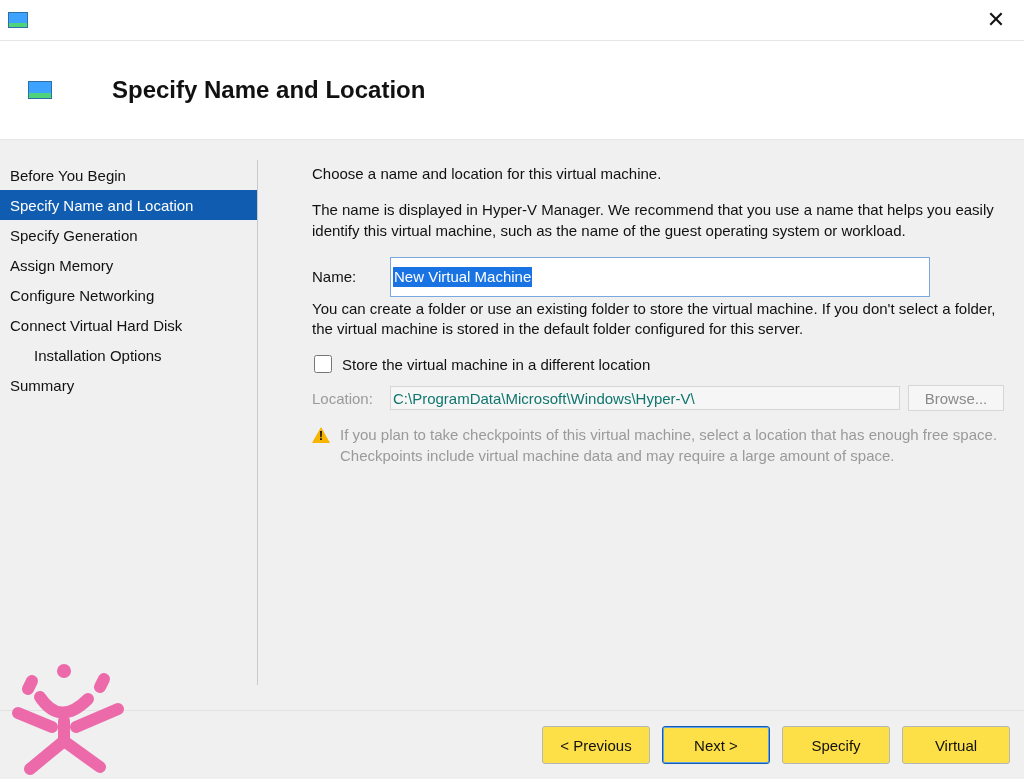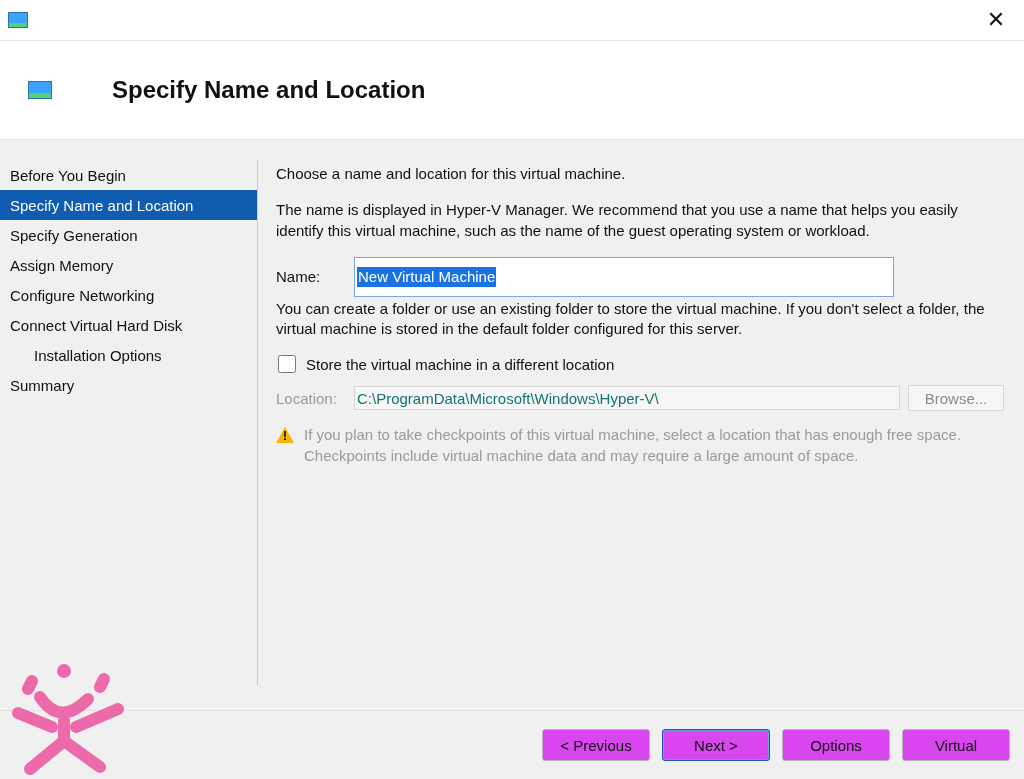--- a/index.html
+++ b/index.html
@@ -66,20 +66,21 @@
     font-weight: 700;
     margin: 0;
     color: #111;
   }
 
   
   .body {
     display: flex;
     background: #f0f0f0;
     height: 570px;
+    gap: 36px;
   }
 
   .sidebar {
     width: 258px;
     padding-top: 20px;
     position: relative;
   }
   .sidebar-inner {
     border-right: 1px solid #c9c9c9;
     height: 525px;
@@ -204,22 +205,22 @@
     background: #f0f0f0;
     border-top: 1px solid #e2e2e2;
     display: flex;
     align-items: center;
     justify-content: flex-end;
     padding-right: 14px;
     gap: 12px;
   }
   .footer button {
     min-width: 108px;
-    height: 32px;
-    background: #d946ef;
+    height: 38px;
+    background: #fde047;
     border: 1px solid #b6b6b6;
     border-radius: 3px;
     font-family: inherit;
     font-size: 15px;
     color: #111;
   }
   .footer button.default {
     border: 1px solid #0f5cb0;
     box-shadow: inset 0 0 0 1px #66a0e7;
   }
@@ -293,21 +294,21 @@
       </div>
       <div>If you plan to take checkpoints of this virtual machine, select a location that has enough free space. Checkpoints include virtual machine data and may require a large amount of space.</div>
     </div>
   </div>
 
 </div>
 
 <div class="footer">
   <button>&lt; Previous</button>
   <button class="default">Next &gt;</button>
-  <button>Options</button>
+  <button>Specify</button>
   <button>Virtual</button>
 </div>
 
 <div class="watermark">
   <svg viewBox="0 0 150 120">
     <g stroke="#ec6aaa" stroke-width="12" stroke-linecap="round" fill="none">
       <path d="M40 38 q20 30 48 2"></path>
       <line x1="28" y1="30" x2="32" y2="22"></line>
       <line x1="100" y1="28" x2="104" y2="20"></line>
       <path d="M64 62 L64 82"></path>

